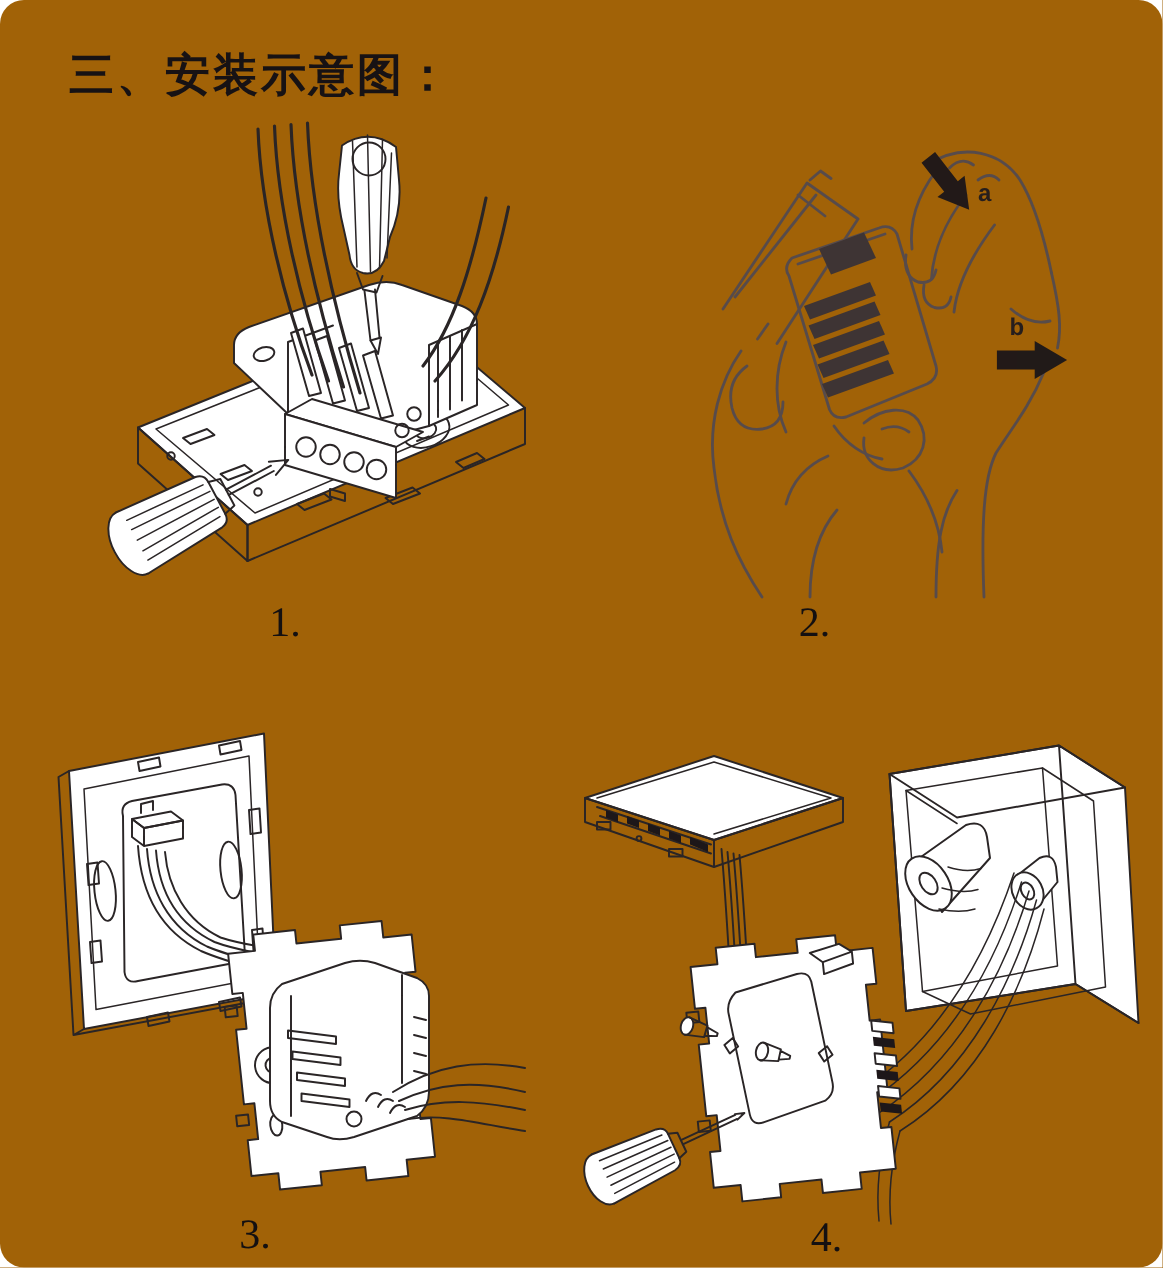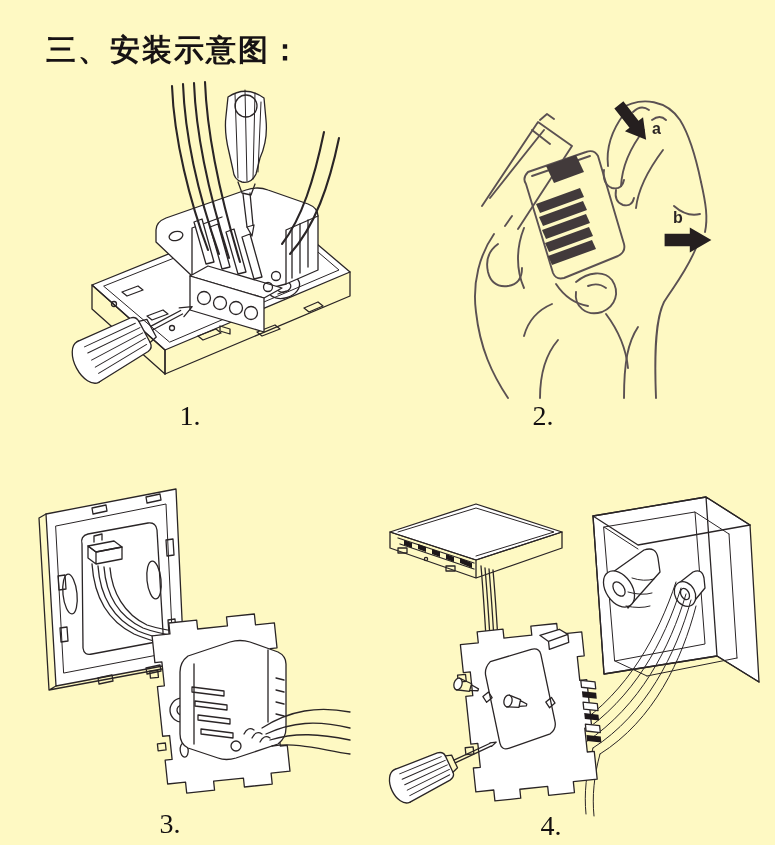--- a/index.html
+++ b/index.html
@@ -1,18 +1,18 @@
 <!DOCTYPE html>
 <html><head>
 <meta charset="utf-8">
 <style>
   html,body{margin:0;padding:0;}
   body{width:775px;height:845px;background:#ffffff;position:relative;overflow:hidden;
        font-family:"Liberation Sans",sans-serif;}
-  .page{position:absolute;inset:0;background:#fef9c3;}
+  .page{position:absolute;inset:0;background:#a16207;border-radius:16px;}
   .title{position:absolute;left:46px;top:30px;font-size:30px;font-weight:bold;
          color:#171214;letter-spacing:2px;font-family:"Liberation Sans",sans-serif;}
   .fig{position:absolute;}
   .fig svg{display:block;fill:none;stroke:#2a2526;stroke-width:1.3;
            stroke-linejoin:round;stroke-linecap:round;}
   .fig.sketch svg{stroke:#554b4e;stroke-width:1.9;opacity:.96;}
   .f{fill:#1d1719;stroke:none;}
   .df{fill:#3b3336;stroke:none;}
   .wf{fill:#ffffff;}
   .thick{stroke-width:2.1;}

